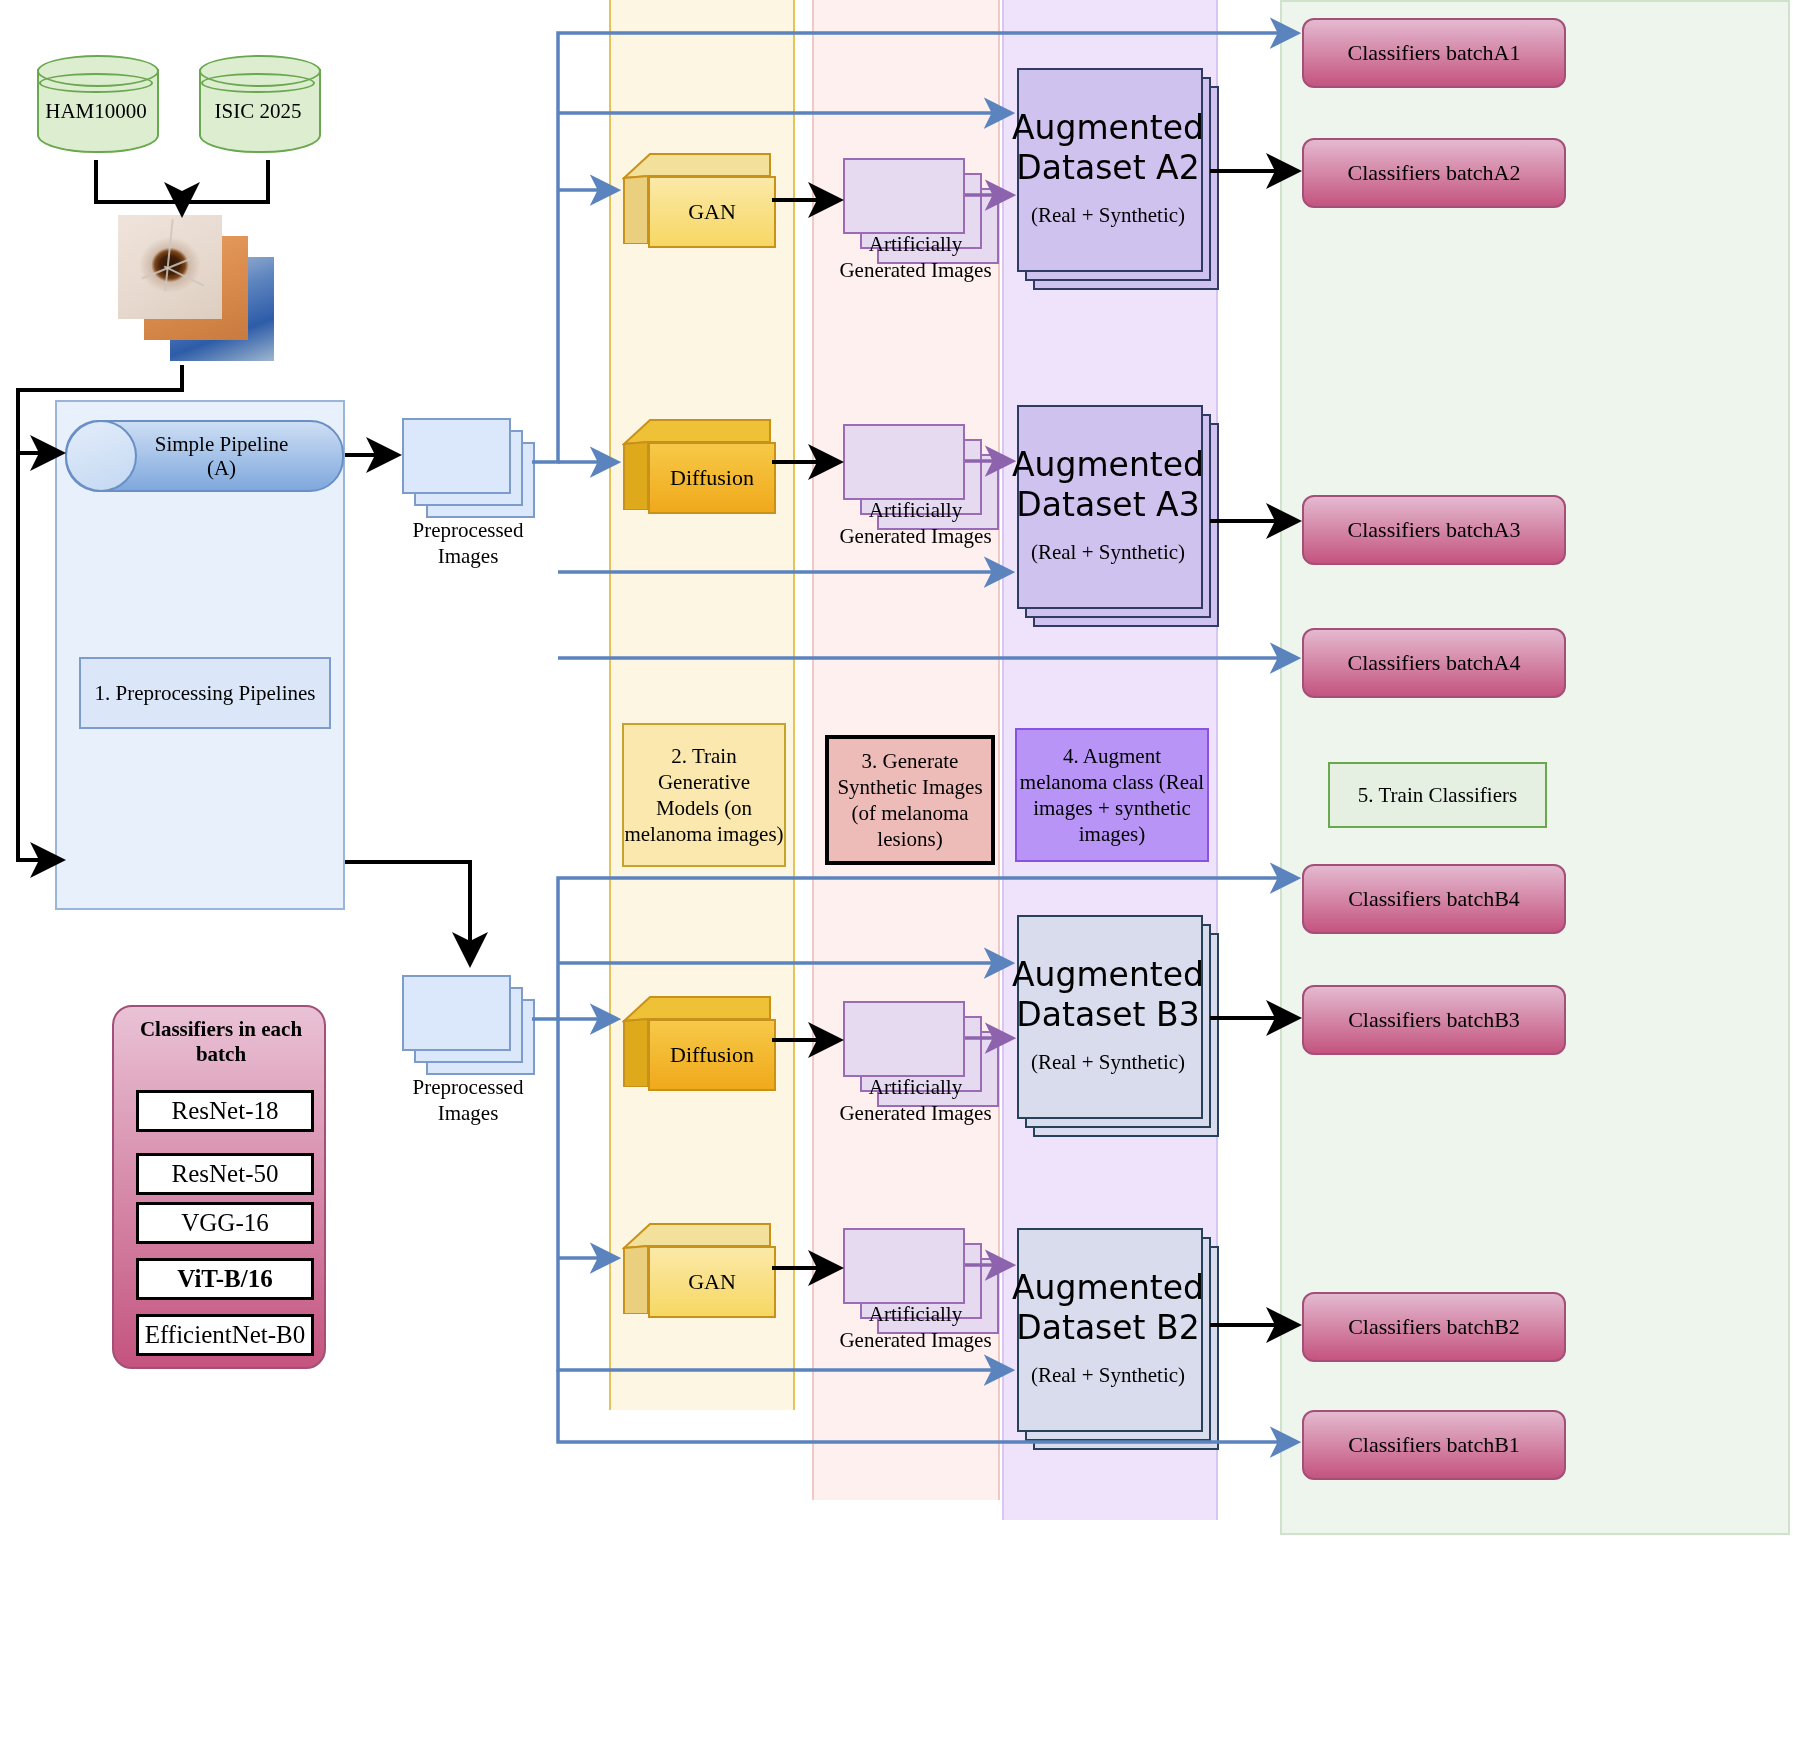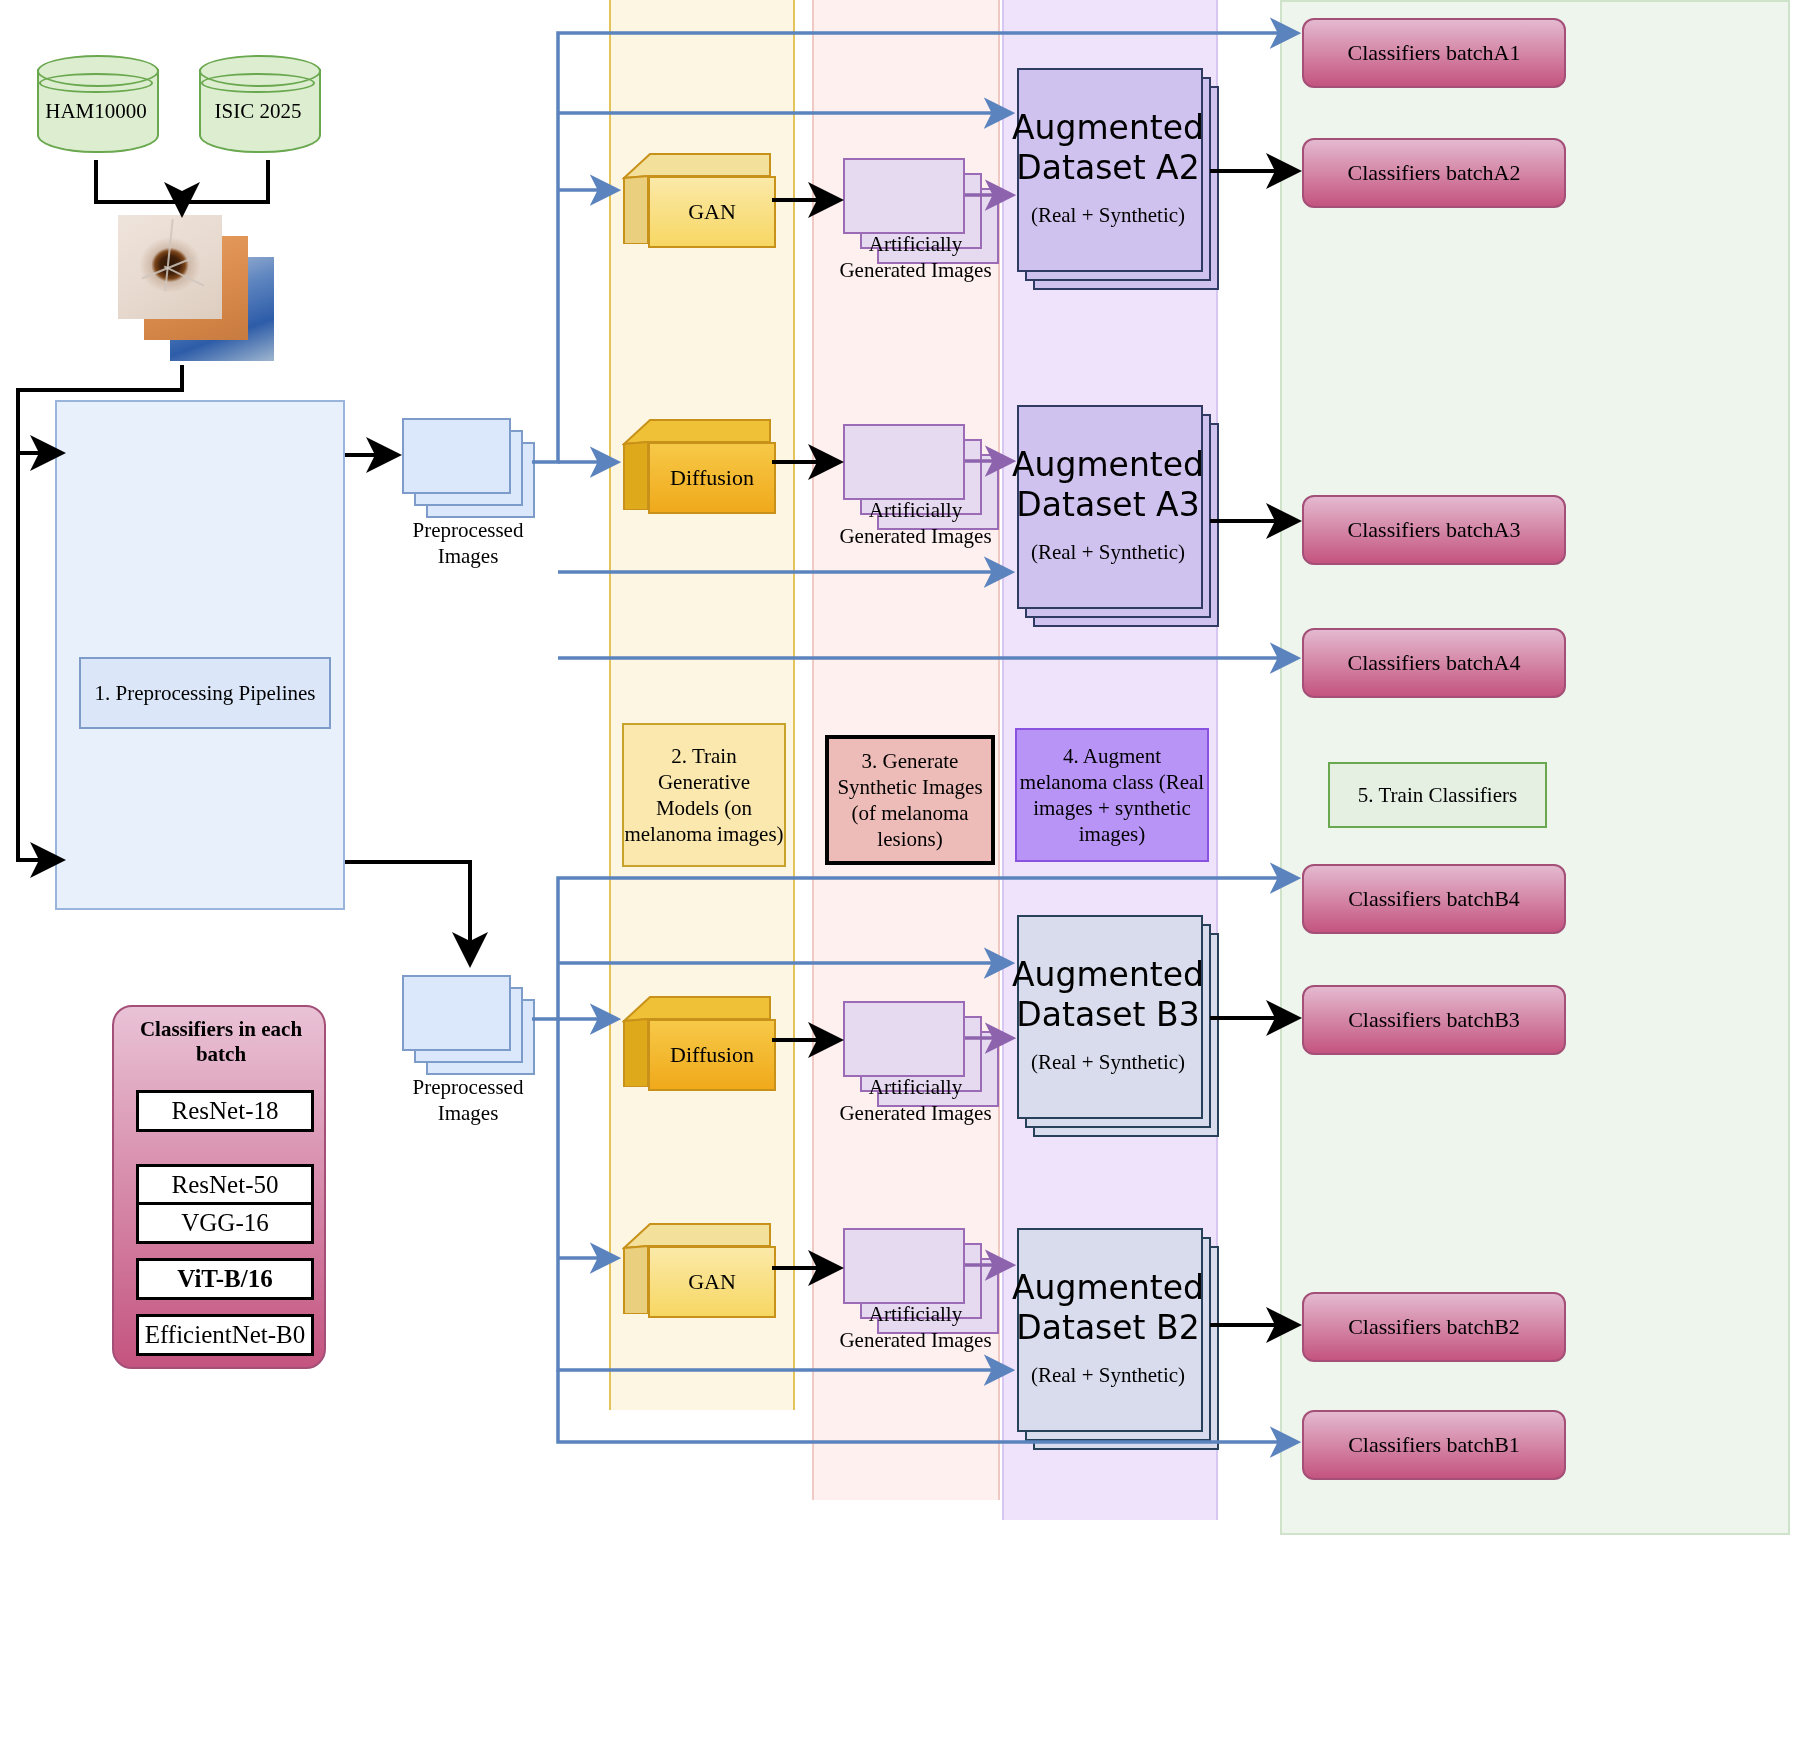--- a/index.html
+++ b/index.html
@@ -154,20 +154,27 @@
   <div class="thumb t3" style="left:52px;top:42px;"></div>
   <div class="thumb t2" style="left:26px;top:21px;"></div>
   <div class="thumb t1" style="left:0;top:0;">
     <div class="hair" style="left:50px;top:4px;width:2px;height:72px;transform:rotate(6deg);"></div>
     <div class="hair" style="left:22px;top:52px;width:56px;height:2px;transform:rotate(-22deg);"></div>
     <div class="hair" style="left:44px;top:60px;width:44px;height:2px;transform:rotate(26deg);"></div>
   </div>
 </div>
 
 <div class="abs pipeline-box">
+  <div class="pill" style="left:8px;top:18px;">
+    <div class="knob"></div>
+    <div style="margin-left:34px;">
+      <div>Simple Pipeline</div>
+      <div>(A)</div>
+    </div>
+  </div>
   <div class="legend-inner">
     <span>1. Preprocessing Pipelines</span>
   </div>
 </div>
 
 <div class="pstack" style="left:402px;top:418px;">
   <i></i>
     <i></i>
     <i></i>
 </div>
@@ -360,21 +367,21 @@
 <div class="chip c4">
     <span>4. Augment melanoma class (Real images + synthetic images)</span>
   </div>
 <div class="chip c5">
     <span>5. Train Classifiers</span>
   </div>
 
 <div class="abs clist">
   <div class="hd">Classifiers in each batch</div>
   <div class="row" style="top:83px;">ResNet-18</div>
-  <div class="row" style="top:157px;">ResNet-50</div>
+  <div class="row" style="top:146px;">ResNet-50</div>
   <div class="row" style="top:195px;">VGG-16</div>
   <div class="row" style="top:251px;font-weight:bold;">ViT-B/16</div>
   <div class="row" style="top:307px;">EfficientNet-B0</div>
 </div>
 
 <svg class="wires">
   <defs>
     <marker id="ak" viewBox="0 0 12 12" refX="10" refY="6" markerWidth="9" markerHeight="9" orient="auto">
       <path d="M0,0 L12,6 L0,12 L3,6 z" fill="#000"></path>
     </marker>

